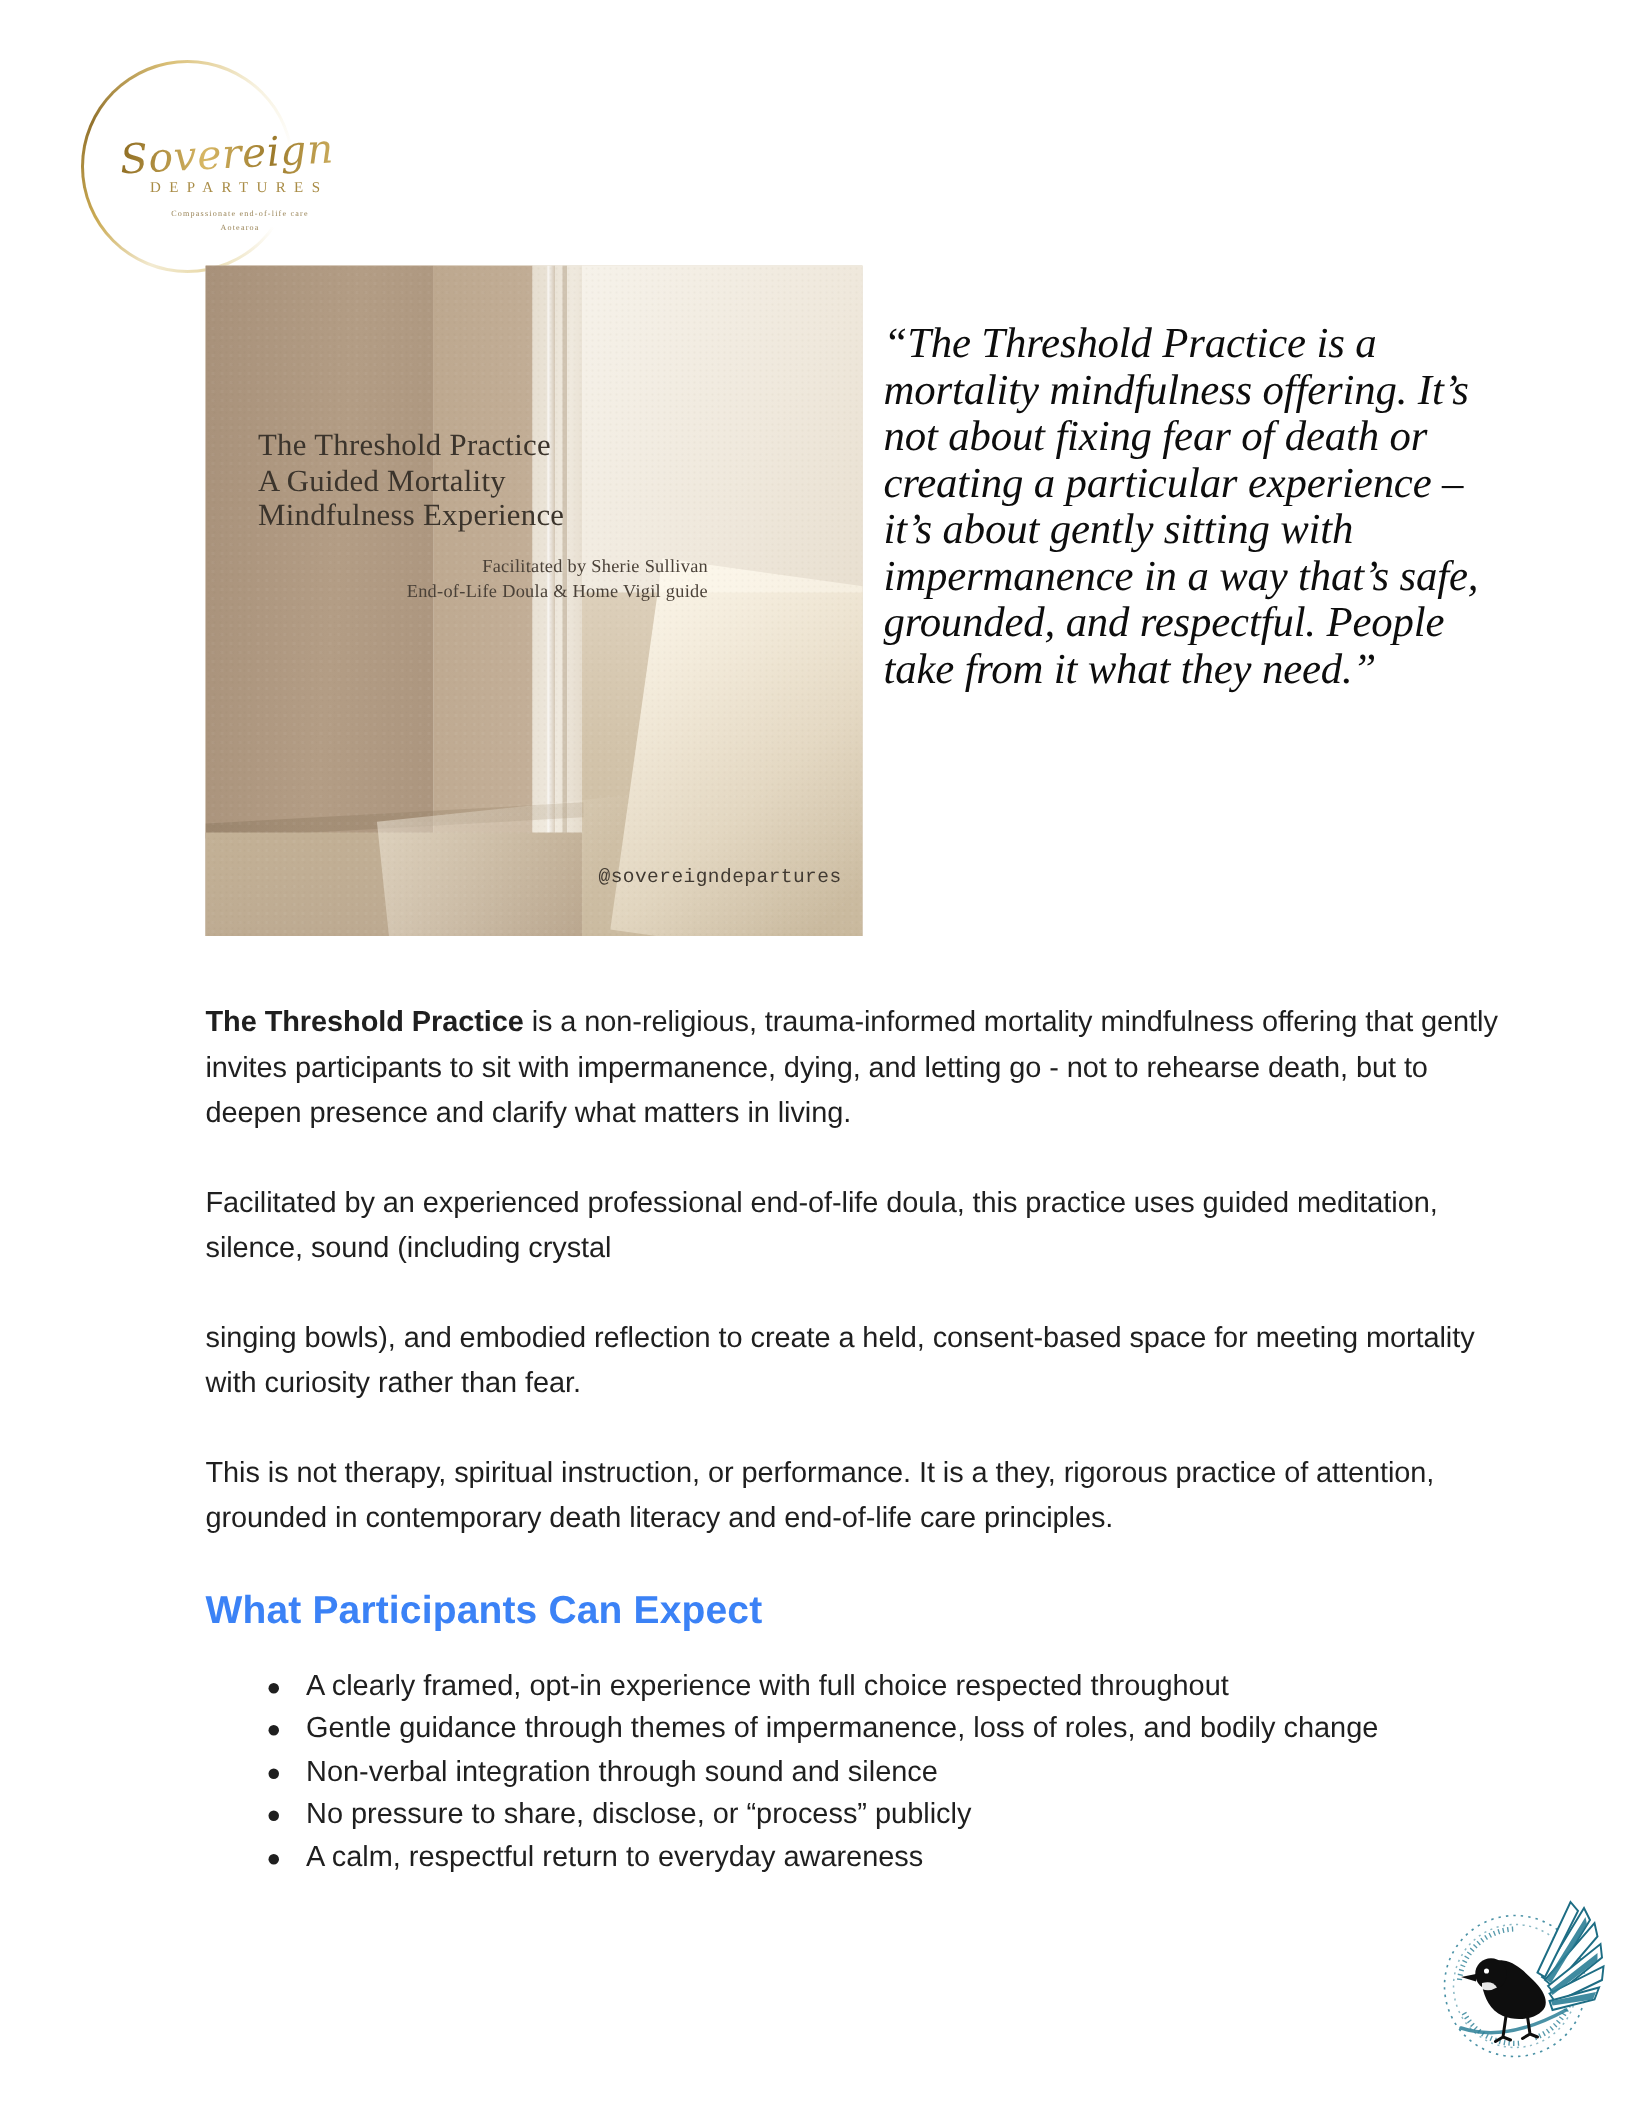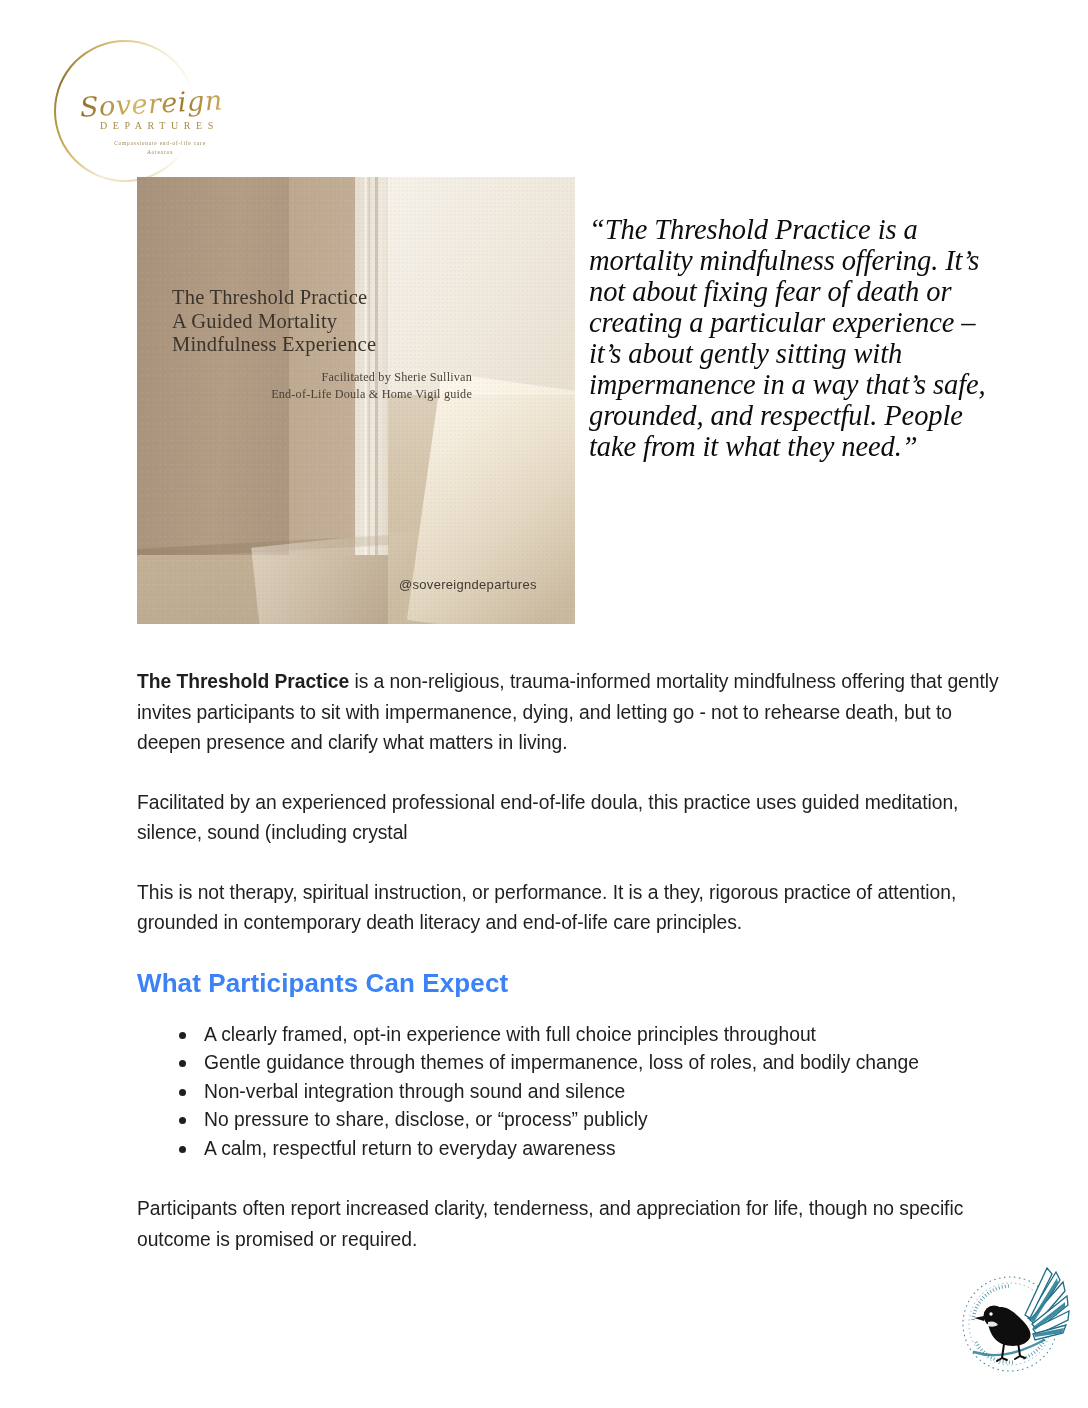--- a/index.html
+++ b/index.html
@@ -238,21 +238,21 @@
     line-height: 16.5px;
     color: #4a4138;
     white-space: pre-line;
     letter-spacing: .2px;
     text-align: right;
   }
   .cover-handle {
     position: absolute;
     left: 262px;
     top: 400px;
-    font-family: Liberation Sans, sans-serif;
+    font-family: Liberation Mono, monospace;
     font-size: 13px;
     color: #413a32;
     letter-spacing: .3px;
   }
 
   
   .pullquote {
     position: absolute;
     left: 589px;
     top: 37px;
@@ -362,34 +362,34 @@
 
   <div class="pullquote">“The Threshold Practice is a mortality mindfulness offering. It’s not about fixing fear of death or creating a particular experience – it’s about gently sitting with impermanence in a way that’s safe, grounded, and respectful. People take from it what they need.”</div>
 </div>
 
 <div class="body-col">
 
   <p class="para"><b>The Threshold Practice</b><span> is a non-religious, trauma-informed mortality mindfulness offering that gently invites participants to sit with impermanence, dying, and letting go - not to rehearse death, but to deepen presence and clarify what matters in living.</span></p>
 
   <p class="para">Facilitated by an experienced professional end-of-life doula, this practice uses guided meditation, silence, sound (including crystal</p>
 
+  <p class="para">singing bowls), and embodied reflection to create a held, consent-based space for meeting mortality with curiosity rather than fear.</p>
 
   <p class="para">This is not therapy, spiritual instruction, or performance. It is a they, rigorous practice of attention, grounded in contemporary death literacy and end-of-life care principles.</p>
 
   <h2 class="section-head">What Participants Can Expect</h2>
 
   <ul class="bullets">
-    <li>A clearly framed, opt-in experience with full choice principles throughout</li>
+    <li>A clearly framed, opt-in experience with full choice respected throughout</li>
     <li>Gentle guidance through themes of impermanence, loss of roles, and bodily change</li>
     <li>Non-verbal integration through sound and silence</li>
     <li>No pressure to share, disclose, or “process” publicly</li>
     <li>A calm, respectful return to everyday awareness</li>
   </ul>
 
-  <p class="para">Participants often report increased clarity, tenderness, and appreciation for life, though no specific outcome is promised or required.</p>
 </div>
 
 <div class="seal">
   <svg viewBox="0 0 122 118" width="122" height="118">
 
     <circle cx="58" cy="62" r="47" fill="none" stroke="#2c7f96" stroke-width="1.1" stroke-dasharray="1.6 3.4" opacity=".85"></circle>
     <circle cx="58" cy="62" r="41" fill="none" stroke="#2c7f96" stroke-width="1" stroke-dasharray="1.4 3" opacity=".55"></circle>
 
     <path id="arcTop" d="M 20 62 A 38 38 0 0 1 96 62" fill="none" stroke="none"></path>
     <path d="M 21 58 A 38 38 0 0 1 58 24" fill="none" stroke="#2c7f96" stroke-width="3.4" stroke-dasharray="0.9 2.2" opacity=".8"></path>

